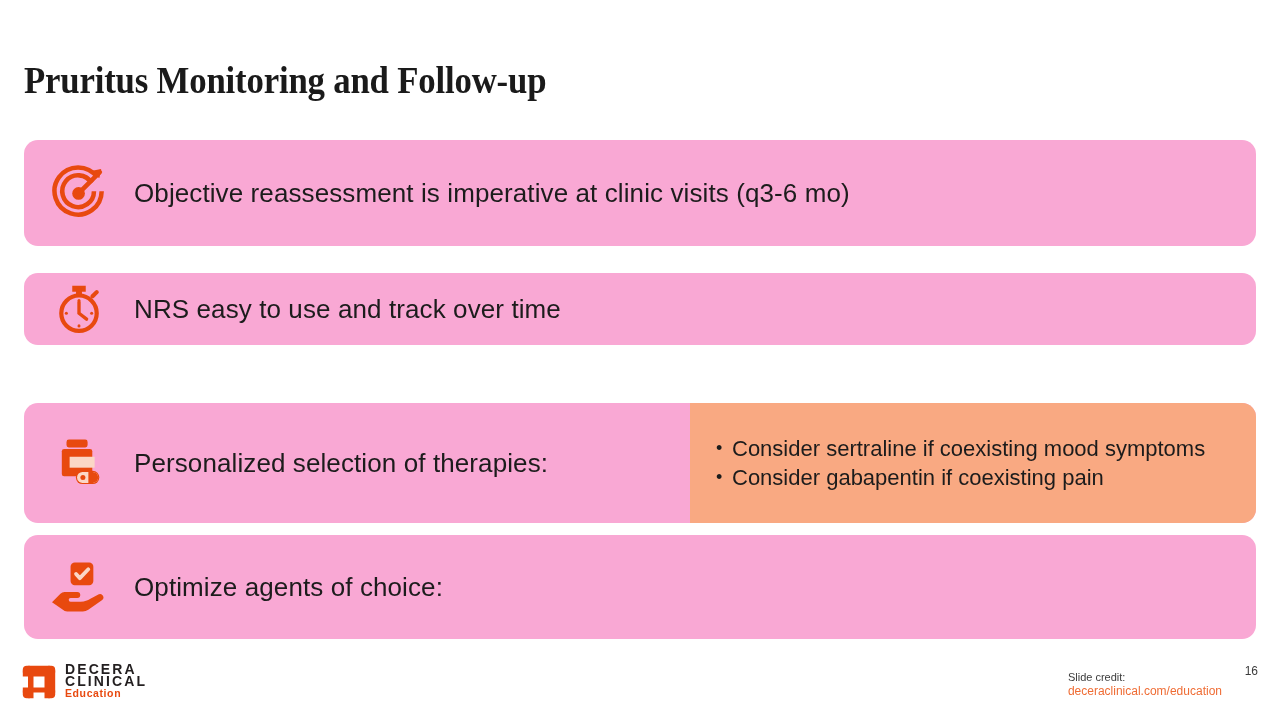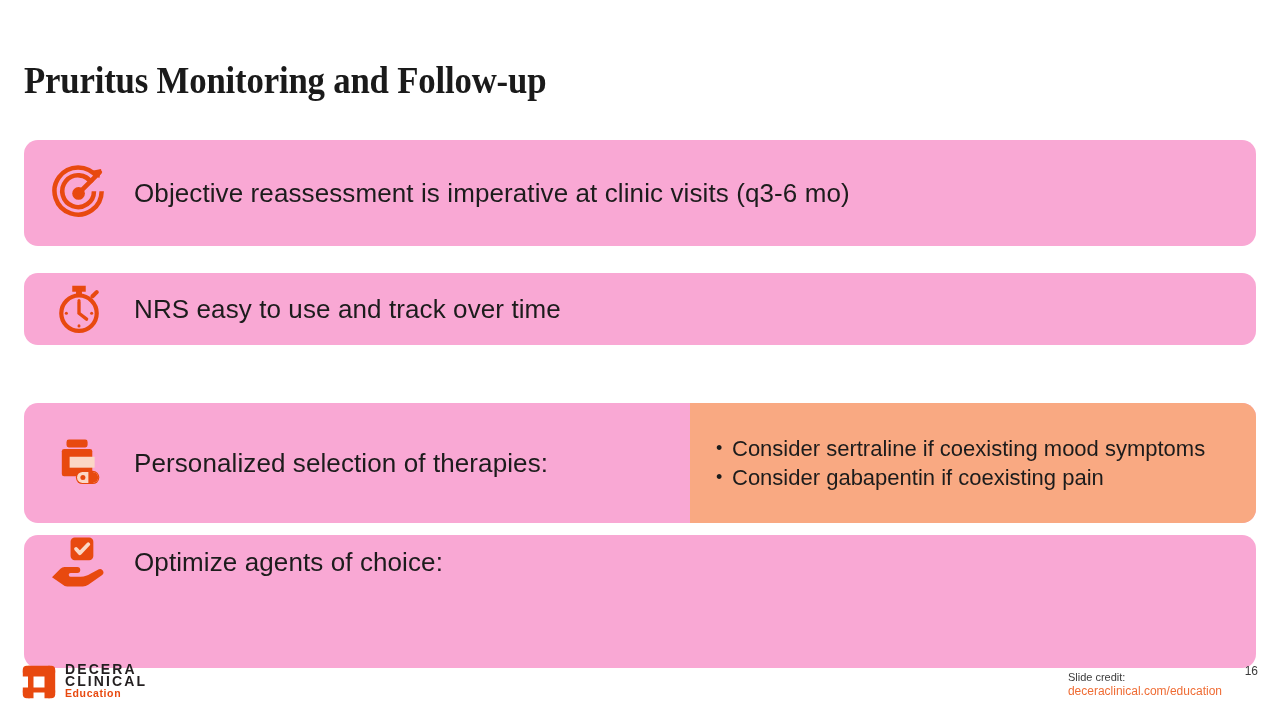--- a/index.html
+++ b/index.html
@@ -43,21 +43,21 @@
     width: 1232px;
     background: #f9a8d4;
     border-radius: 14px;
     display: flex;
     align-items: stretch;
     overflow: hidden;
   }
   .row-1 { top: 140px; height: 106px; }
   .row-2 { top: 273px; height: 72px; }
   .row-3 { top: 403px; height: 120px; }
-  .row-4 { top: 535px; height: 133px; flex-direction: column; }
+  .row-4 { top: 535px; height: 104px; }
 
   .row-left {
     display: flex;
     align-items: center;
     flex: 0 0 auto;
   }
   .row-1 .row-left, .row-2 .row-left { width: 100%; }
   .row-3 .row-left, .row-4 .row-left { width: 666px; }
 
   .icon-cell {

